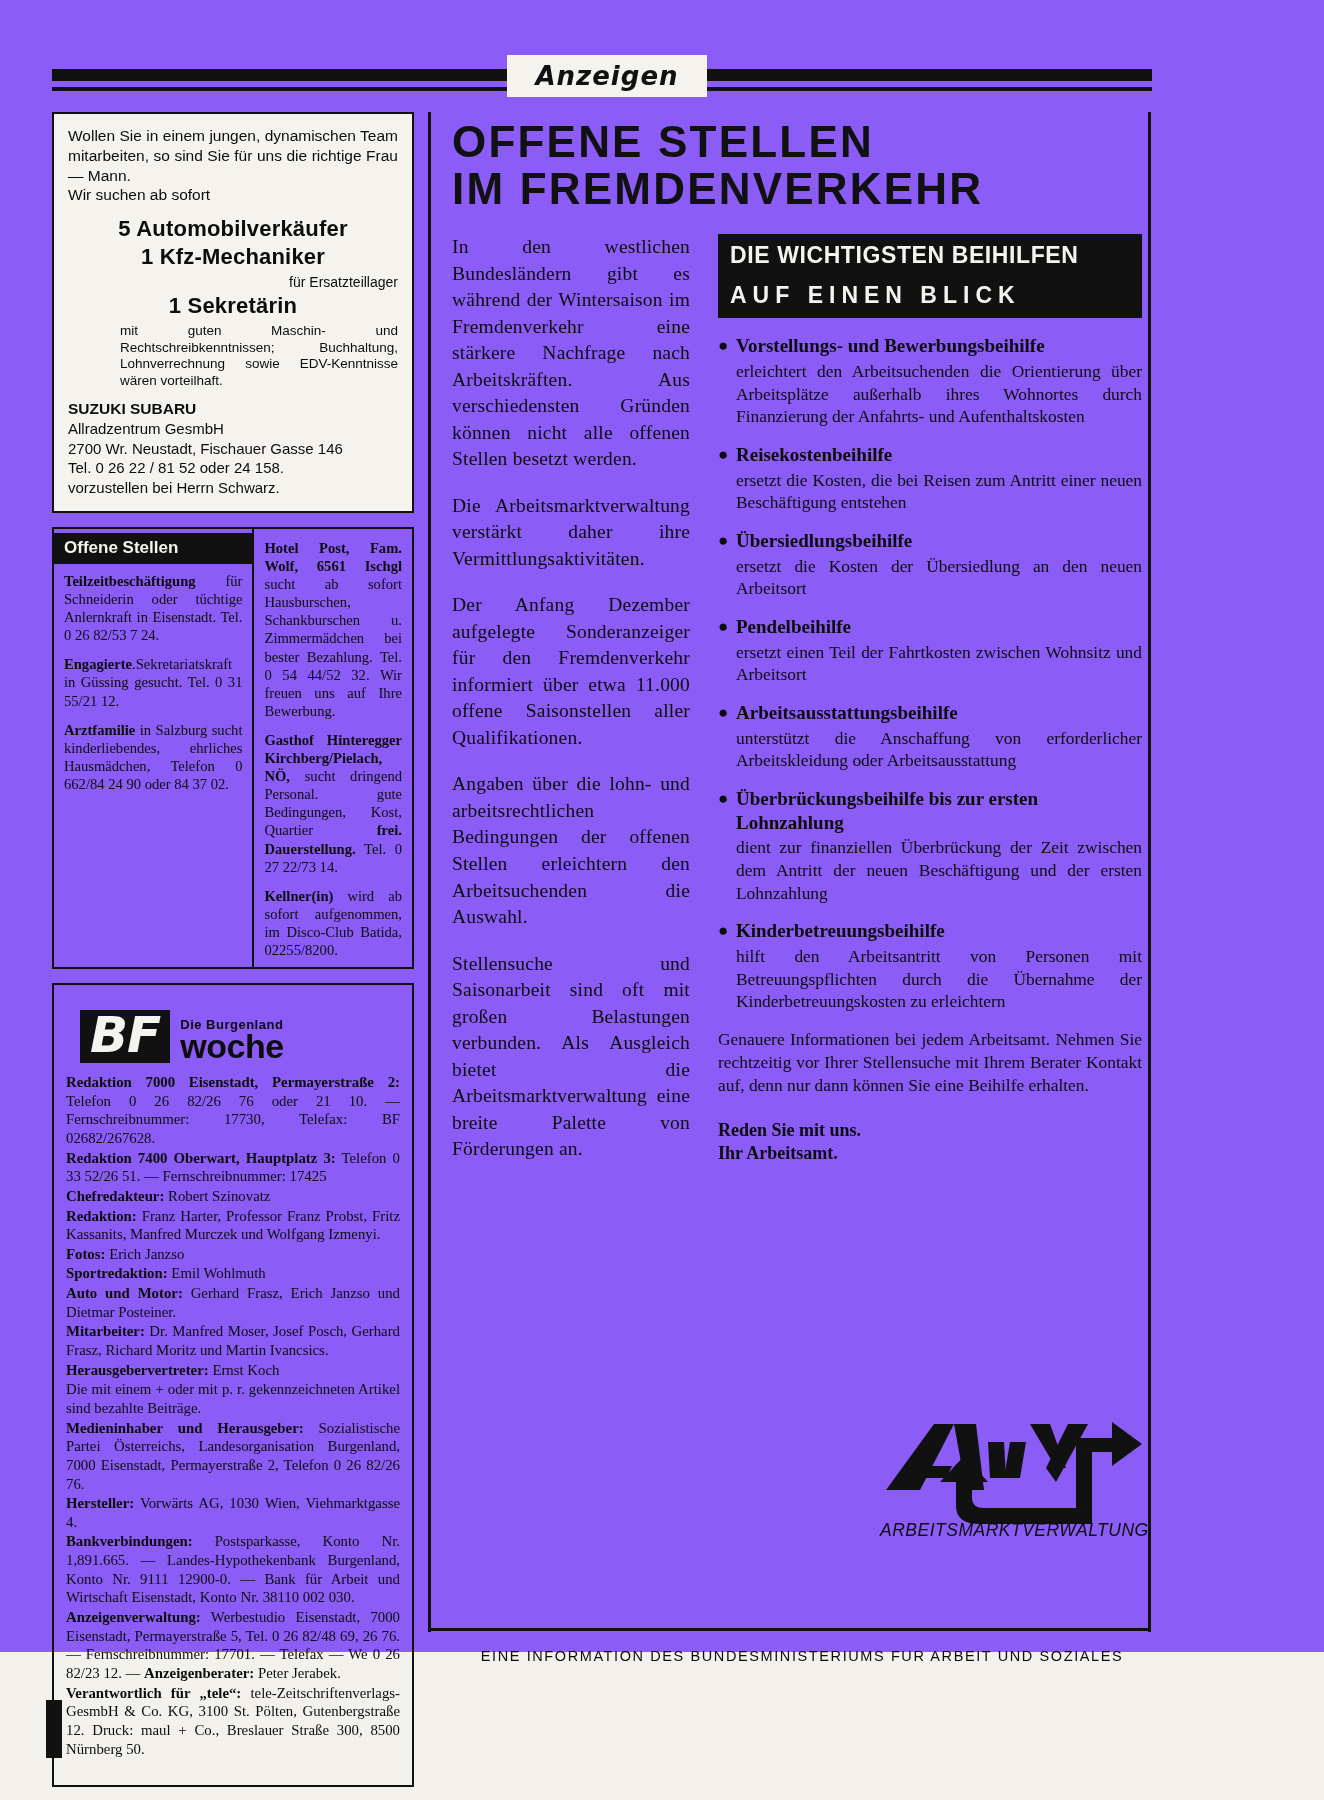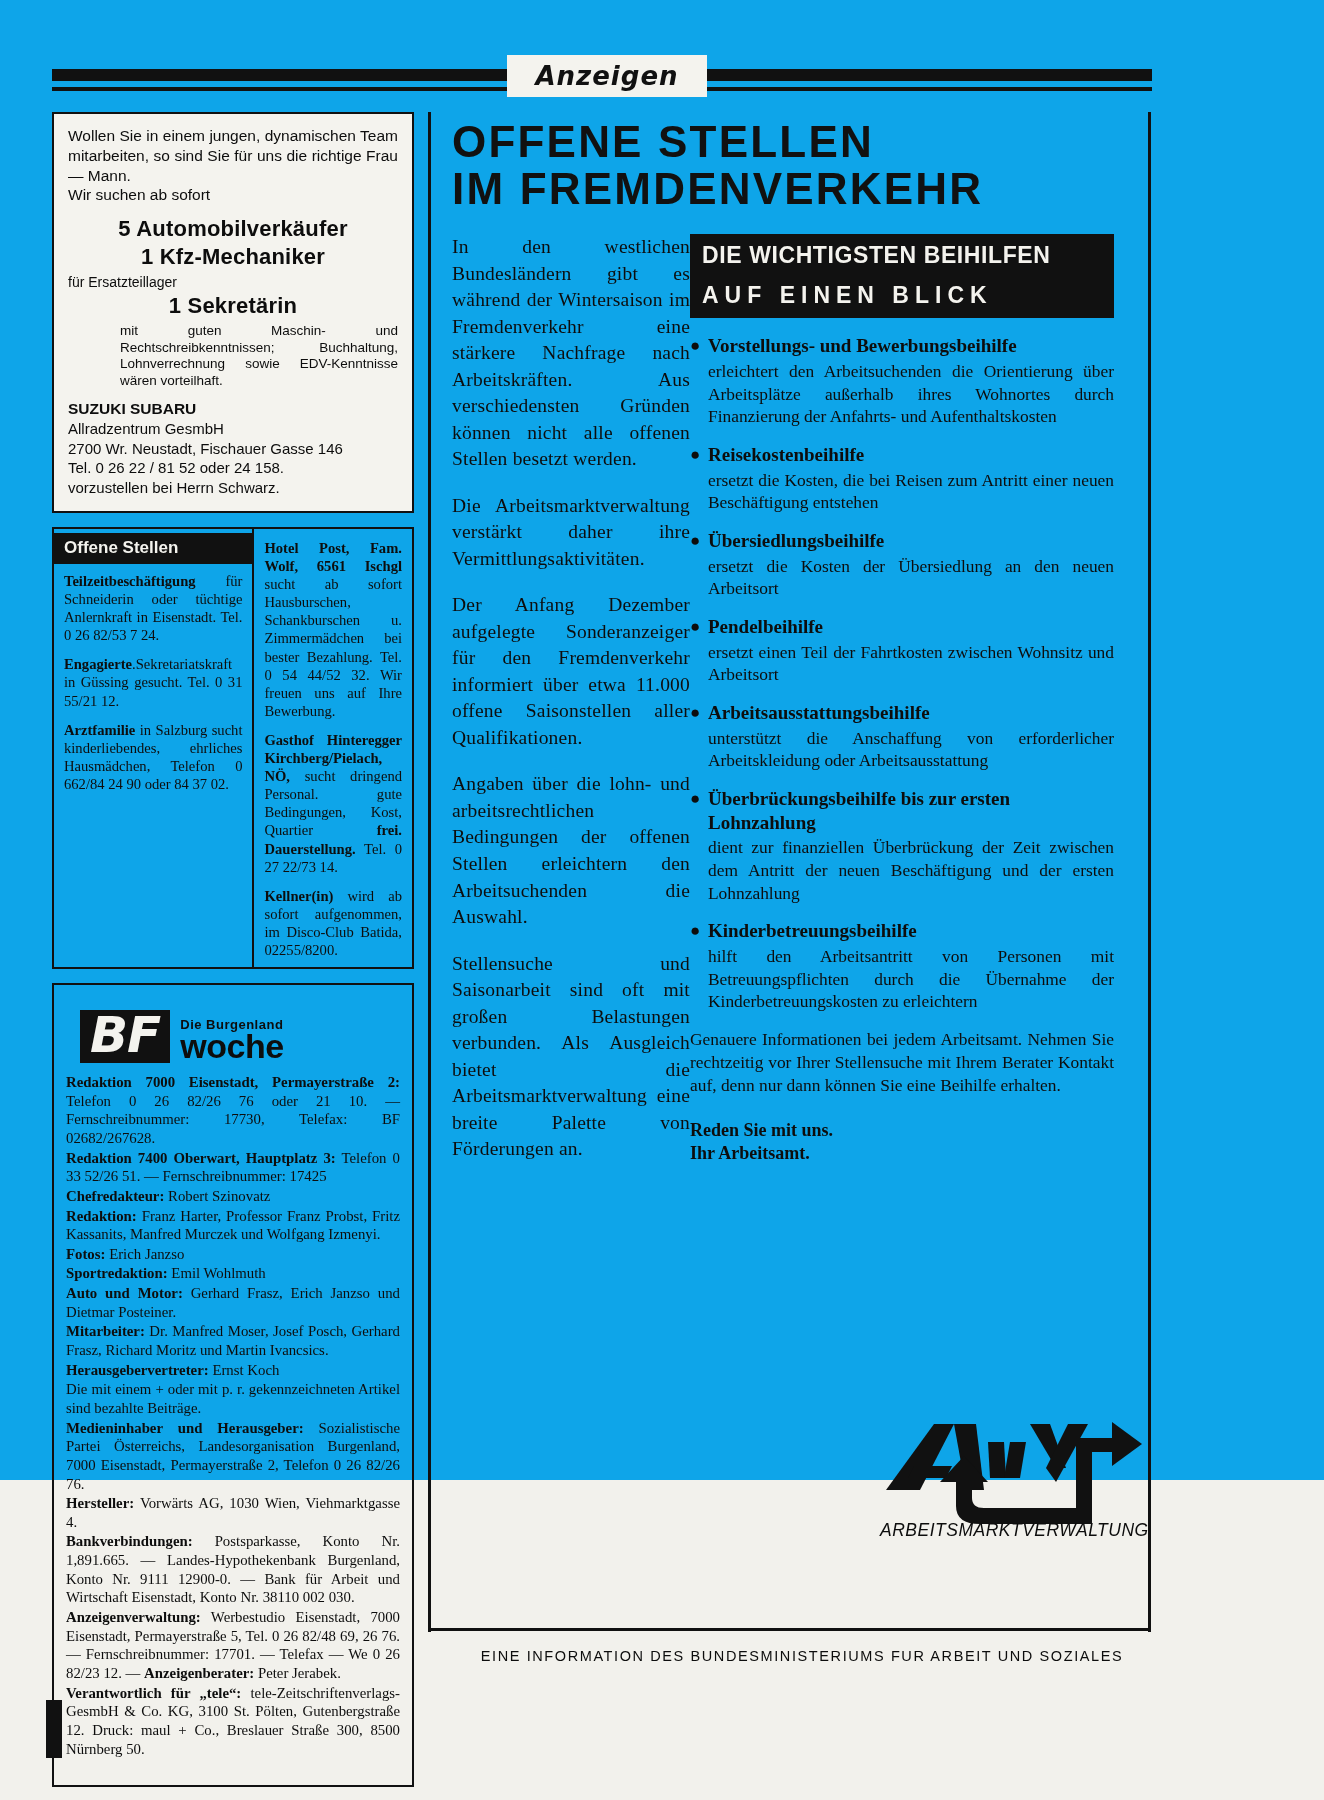--- a/index.html
+++ b/index.html
@@ -5,22 +5,22 @@
   html, body { margin:0; padding:0; }
   body {
     width:1324px; height:1800px;
     background:#f2f1ec;
     font-family:"Liberation Serif", serif;
     color:#0d0d0d;
     position:relative;
     overflow:hidden;
   }
   .page {
-    position:absolute; left:0; top:0; width:1324px; height:1480px;
-    background:#0ea5e9;
+    position:absolute; left:0; top:0; width:1324px; height:1652px;
+    background:#8b5cf6;
   }
   
   .masthead {
     position:absolute; left:52px; top:55px; width:1100px; height:40px;
   }
   .masthead .rule {
     position:absolute; top:14px; left:0; width:1100px; height:12px;
     background:#111;
   }
   .masthead .rule.thin { top:32px; height:4px; width:1100px; }
@@ -37,21 +37,21 @@
   }
   
   .leftcol { position:absolute; left:52px; top:112px; width:362px; }
   .box {
     border:2px solid #111; background:#f4f3ee; box-sizing:border-box;
   }
   .ad1 { padding:12px 14px 14px 14px; font-family:"Liberation Sans", sans-serif; font-size:15.5px; line-height:1.28; }
   .ad1 p { margin:0; text-align:justify; }
   .ad1 .big { font-weight:bold; font-size:22px; text-align:center; margin-top:10px; letter-spacing:0.2px;}
   .ad1 .big2 { font-weight:bold; font-size:22px; text-align:center; letter-spacing:0.2px;}
-  .ad1 .sub { text-align:left; font-size:14px; margin-top:2px; }
+  .ad1 .sub { text-align:right; font-size:14px; margin-top:2px; }
   .ad1 .small { font-size:13.5px; line-height:1.25; text-align:justify; margin-top:3px; padding-left:52px;}
   .ad1 .firm { font-weight:bold; font-size:15.5px; margin-top:9px; }
   .ad1 .lines { font-size:15px; line-height:1.3; }
 
   
   .osblock { margin-top:14px; border:2px solid #111; padding:0; position:relative; }
   .osblock .inner { display:flex; }
   .osblock .col { box-sizing:border-box; padding:10px 10px 8px 10px; }
   .osblock .colL { width:56%; border-right:2px solid #111; }
   .osblock .colR { width:44%; }
@@ -89,21 +89,21 @@
   .vdiv { position:absolute; left:428px; top:112px; width:3px; height:1520px; background:#111; }
   .vdiv2 { position:absolute; left:1148px; top:112px; width:3px; height:1520px; background:#111; }
   .hbot { position:absolute; left:428px; top:1628px; width:723px; height:3px; background:#111; }
 
   
   .right { position:absolute; left:452px; top:118px; width:690px; }
   .bigtitle {
     font-family:"Liberation Sans", sans-serif; font-weight:bold;
     font-size:44px; line-height:1.07; letter-spacing:2.2px; color:#111;
   }
-  .twocol { display:flex; margin-top:22px; }
+  .twocol { display:flex; margin-top:22px; gap:28px; }
   .artcol { width:238px; }
   .artcol p {
     margin:0 0 20px 0; font-size:19.5px; line-height:1.36;
     text-align:justify; letter-spacing:0.2px;
   }
   .benefits { width:424px; }
   .blackhdr {
     background:#111; color:#f4f3ee; padding:7px 10px 9px 12px;
     font-family:"Liberation Sans", sans-serif; font-weight:bold;
     font-size:23px; line-height:1.22; letter-spacing:0.6px;

